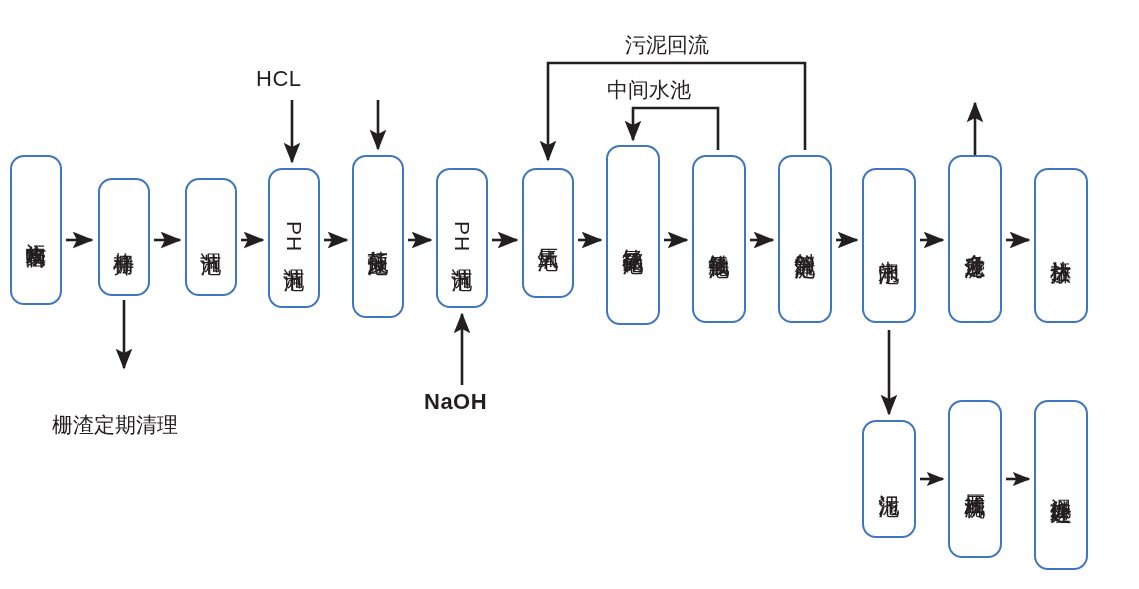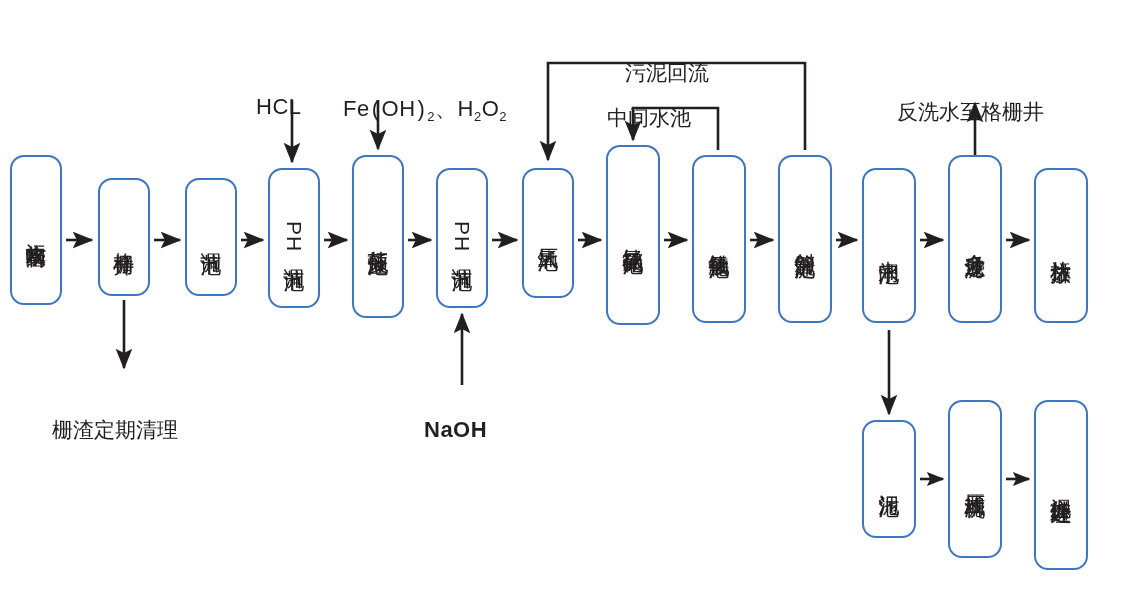--- a/index.html
+++ b/index.html
@@ -13,21 +13,21 @@
         display:flex;align-items:center;justify-content:center;}
   .node .txt{
     writing-mode:vertical-rl;text-orientation:upright;
     font-size:21px;line-height:1.13;letter-spacing:1px;
     color:#231f20;white-space:nowrap;text-align:center;
     font-family:"Liberation Sans","DejaVu Sans",sans-serif;
   }
   .node.latin .txt{ text-orientation:mixed; }
 
   .caption{position:absolute;font-size:21px;color:#231f20;white-space:nowrap;
-           font-family:"Liberation Sans","DejaVu Sans",sans-serif;margin-top:28px;}
+           font-family:"Liberation Sans","DejaVu Sans",sans-serif;}
   .caption.chem{font-size:22px;letter-spacing:.5px;}
   .caption sub{font-size:13px;vertical-align:sub;}
   .caption .sep{margin:0 2px;}
 </style>
 </head>
 <body>
 
 <div id="stage">
 
   <svg id="wires" viewBox="0 0 1139 589" xmlns="http://www.w3.org/2000/svg">
@@ -144,37 +144,31 @@
   </div>
 
   <div class="node" style="left:1034px;top:400px;width:54px;height:170px;">
     <span class="txt">泥饼外运处理</span>
   </div>
 
   <div class="caption chem" style="left:256px;top:66px;">
     <span>HCL</span>
   </div>
 
-  <div class="caption chem" style="left:343px;top:66px;">
-    <span>Fe</span><span class="sep">(</span><span>OH</span><span class="sep">)</span><sub>2</sub><span>、</span><span>H</span><sub>2</sub><span>O</span><sub>2</sub>
-  </div>
 
   <div class="caption chem" style="left:424px;top:389px;font-weight:bold;">
     <span>NaOH</span>
   </div>
 
   <div class="caption" style="left:625px;top:31px;">
     <span>污泥回流</span>
   </div>
 
   <div class="caption" style="left:607px;top:76px;">
     <span>中间水池</span>
   </div>
 
-  <div class="caption" style="left:897px;top:70px;">
-    <span>反洗水至格栅井</span>
-  </div>
 
-  <div class="caption" style="left:52px;top:388px;">
+  <div class="caption" style="left:52px;top:411px;">
     <span>栅渣定期清理</span>
   </div>
 
 </div>
 
 </body></html>

